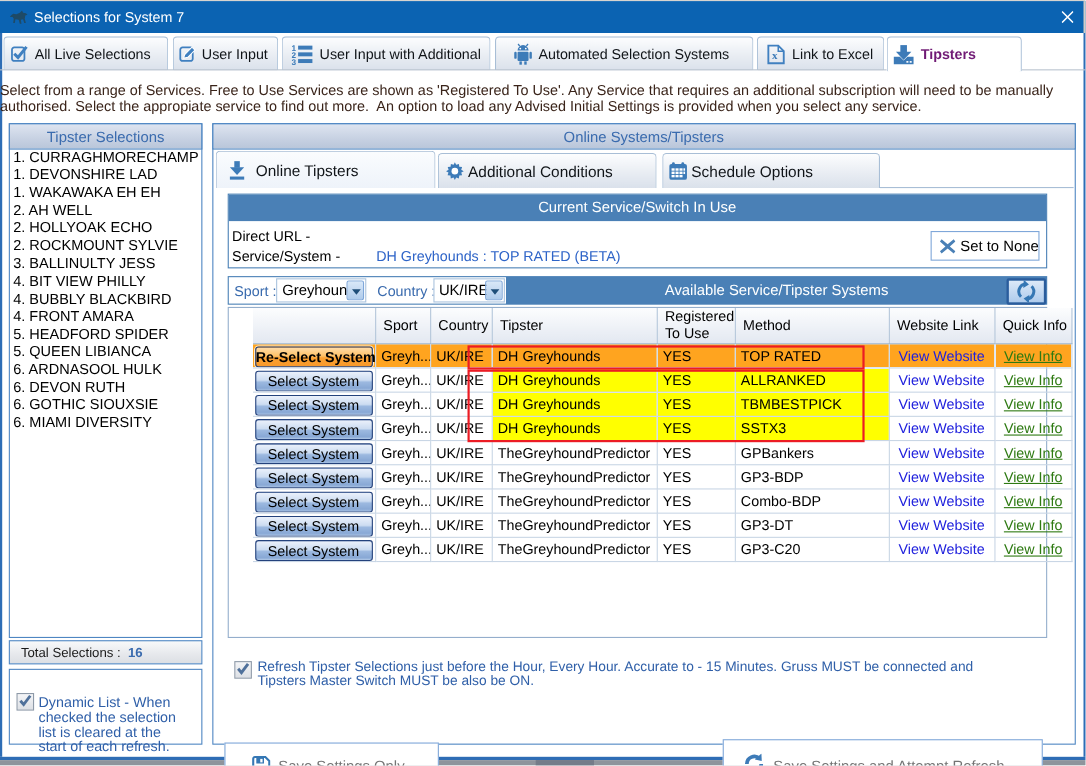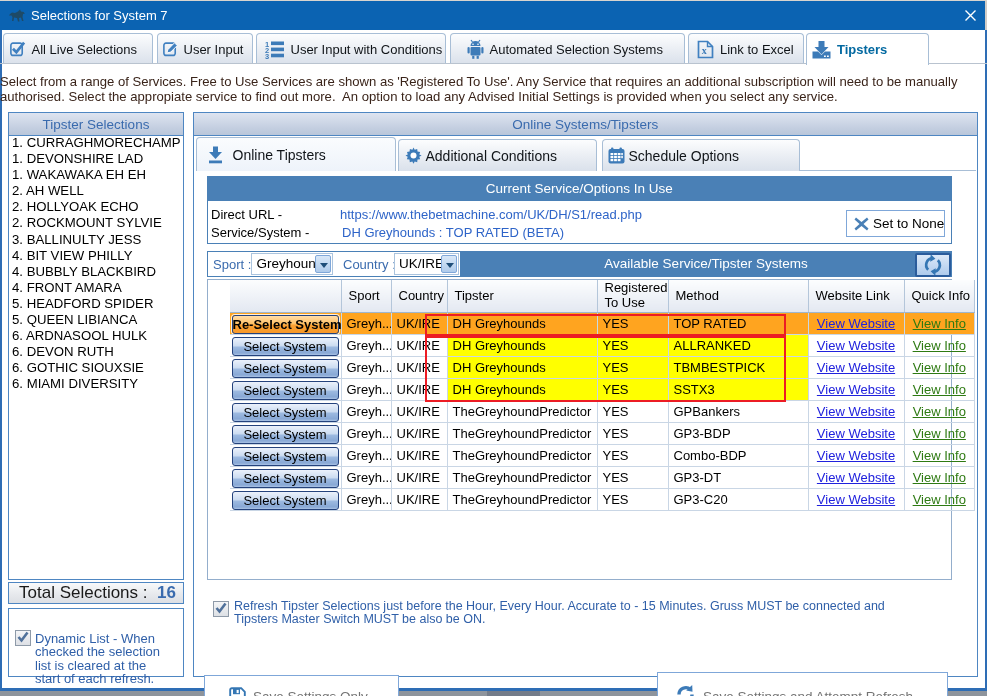--- a/index.html
+++ b/index.html
@@ -20,34 +20,34 @@
 
 
 .ttab { position:absolute; top:33px; height:31px; border:1px solid #A8BED6;
   border-bottom:none; border-radius:4px 4px 0 0; box-sizing:border-box;
   background:linear-gradient(#FCFDFE,#E9EDF3 55%,#DAE1EB);
   display:flex; align-items:center; font-size:13px; color:#101418; }
 .ttab span { white-space:nowrap; }
 .ttab svg { margin:0 6px 0 8px; flex:none; }
 #tabline1 { left:0; top:63px; width:806px; height:1px; background:#B9C3CF; }
 #tabline2 { left:929px; top:63px; width:58px; height:1px; background:#B9C3CF; }
-#ttab6 { background:#fff; height:32px; border-bottom:none; font-weight:bold; color:#0369a1; }
+#ttab6 { background:#fff; height:32px; border-bottom:none; font-weight:bold; color:#701a75; }
 
 
 #instr { left:0; top:74px; width:987px; text-align:left; font-size:13.1px;
   line-height:15.2px; color:#3A241A; }
 
 
 .phead { background:linear-gradient(#DEE4F0,#C3CEE0 70%,#B9C6DA);
   color:#3A6BAE; font-size:13.5px; text-align:center; }
 #lpanel { left:8px; top:112px; width:176px; height:468px; border:1.5px solid #4E86C2; background:#fff; }
 #lphead { left:8px; top:112px; width:176px; height:24px; line-height:23px; border:1.5px solid #4E86C2; }
 #llist { left:12px; top:135px; width:172px; font-size:13.2px; line-height:16.1px; color:#000; }
 #totbar { left:8px; top:582px; width:176px; height:22px; border:1.5px solid #4E86C2;
-  background:linear-gradient(#F8F9FA,#E6E8EC 60%,#DCDFE4); font-size:17px; color:#1a1a1a; line-height:20px; }
+  background:linear-gradient(#F8F9FA,#E6E8EC 60%,#DCDFE4); font-size:12px; color:#1a1a1a; line-height:20px; }
 #dynbox { left:8px; top:608px; width:176px; height:69px; border:1.5px solid #4E86C2; background:#fff; }
 #dyntxt { left:35px; top:611.5px; width:148px; font-size:13px; line-height:13.6px; color:#2F5FA8;margin-top:20px; }
 
 
 #rpanel { left:192.5px; top:112px; width:785.5px; height:564.5px; border:1.5px solid #4E86C2; background:#fff; }
 #rphead { left:192.5px; top:112px; width:785.5px; height:24px; line-height:23px; border:1.5px solid #4E86C2; }
 
 
 .itab { position:absolute; border:1px solid #A8BED6; border-bottom:none;
   border-radius:4px 4px 0 0; box-sizing:border-box;
@@ -93,21 +93,21 @@
 #grid td { height:22px; border-right:1px solid #C9D6E5; border-bottom:1px solid #C9D6E5;
   padding-left:5px; overflow:hidden; white-space:nowrap; }
 #grid td.bc { padding:0; text-align:center; }
 #grid tr.orow td { background:#FFA41F; }
 #grid tr.yrow td.y { background:#FFFF00; }
 .sbtn { width:107px; height:19px; margin:1px auto 0;
   background:linear-gradient(180deg,#EBF1FB 0%,#CCDCF1 45%,#9CB9E0 55%,#88A8D5 88%,#A9C2E4 100%);
   border:1px solid #24427C; border-radius:3px; font-size:13px; line-height:17px; text-align:center;
   box-shadow:0 0 0 1px rgba(255,255,255,0.85); }
 .obtn { background:linear-gradient(180deg,#FFDCA8 0%,#FFC268 45%,#FBA132 55%,#F8992A 100%);font-weight:bold; }
-.vw { color:#2021DD; text-decoration:underline; text-align:center; padding-left:0 !important; }
+.vw { color:#2021DD; text-align:center; padding-left:0 !important; }
 .vi { color:#2E7A12; text-decoration:underline; text-align:center; padding-left:0 !important; }
 .redbox { position:absolute; border:2px solid #EC1C24; }
 
 
 #notice { left:234px; top:599.5px; width:700px; font-size:12.5px; line-height:13.6px; color:#2F5FA8; }
 .wbtn { position:absolute; background:#fff; border:1px solid #7FA7D9; display:flex;
   align-items:flex-end; font-size:13.5px; color:#737373; white-space:nowrap;margin-top:40px; }
 .wbtn svg { flex:none; }
 .cbx { position:absolute; width:16px; height:16px; border:1px solid #8E9AA8;
   background:linear-gradient(#F4F5F7,#DDE0E5); }
@@ -148,21 +148,21 @@
   </div>
   <div class="ttab" style="left:255.5px;width:190.5px">
     <svg width="20" height="20" viewBox="0 0 20 20">
       <text x="0" y="7.5" font-size="7.5" font-weight="bold" fill="#3D7BB8" font-family="Liberation Sans">1</text>
       <text x="0" y="14" font-size="7.5" font-weight="bold" fill="#3D7BB8" font-family="Liberation Sans">2</text>
       <text x="0" y="20" font-size="7.5" font-weight="bold" fill="#3D7BB8" font-family="Liberation Sans">3</text>
       <rect x="6" y="2.5" width="13" height="3.6" fill="#3D7BB8"></rect>
       <rect x="6" y="8.6" width="13" height="3.6" fill="#3D7BB8"></rect>
       <rect x="6" y="14.7" width="13" height="3.6" fill="#3D7BB8"></rect>
     </svg>
-    <span>User Input with Conditions</span>
+    <span>User Input with Additional</span>
   </div>
   <div class="ttab" style="left:449.5px;width:235.5px">
     <svg width="17" height="20" viewBox="0 0 17 20" style="margin:0 6px 0 16px">
       <path d="M4 1 L5.5 3 M13 1 L11.5 3" stroke="#3D7BB8" stroke-width="1.2"></path>
       <path d="M3.5 7 a5 5 0 0 1 10 0 Z" fill="#3D7BB8"></path>
       <circle cx="6" cy="5.2" r="0.8" fill="#fff"></circle>
         <circle cx="11" cy="5.2" r="0.8" fill="#fff"></circle>
       <rect x="3.5" y="8" width="10" height="8.5" rx="1" fill="#3D7BB8"></rect>
       <rect x="0.5" y="8" width="2.2" height="6.5" rx="1.1" fill="#3D7BB8"></rect>
       <rect x="14.3" y="8" width="2.2" height="6.5" rx="1.1" fill="#3D7BB8"></rect>
@@ -241,23 +241,22 @@
         <rect x="2.5" y="12" width="2.8" height="2.2"></rect>
           <rect x="6.1" y="12" width="2.8" height="2.2"></rect>
           <rect x="9.7" y="12" width="2.8" height="2.2"></rect>
       </g>
     </svg>
     <span>Schedule Options</span>
   </div>
   <div class="abs" id="cardline"></div>
 
   <div class="abs" id="gbox"></div>
-  <div class="abs" id="gboxtitle">Current Service/Options In Use</div>
+  <div class="abs" id="gboxtitle">Current Service/Switch In Use</div>
   <div class="abs glabel" style="left:211px;top:206.5px">Direct URL -</div>
-  <div class="abs gvalue" style="left:340px;top:206.5px">https://www.thebetmachine.com/UK/DH/S1/read.php</div>
   <div class="abs glabel" style="left:211px;top:225px">Service/System -</div>
   <div class="abs gvalue" style="left:342px;top:225px">DH Greyhounds : TOP RATED (BETA)</div>
   <div class="abs" id="setnone">
     <svg width="15" height="14" viewBox="0 0 15 14" style="margin:2px 4px 0 7px">
       <path d="M2 0.5 L7.5 5 L13 0.5 L14.5 2.5 L9.5 7 L14.5 11.5 L13 13.5 L7.5 9 L2 13.5 L0.5 11.5 L5.5 7 L0.5 2.5 Z" fill="#4A80B6"></path>
     </svg>
     <span>Set to None</span>
   </div>
 
   <div class="abs" id="sportbar"></div>

